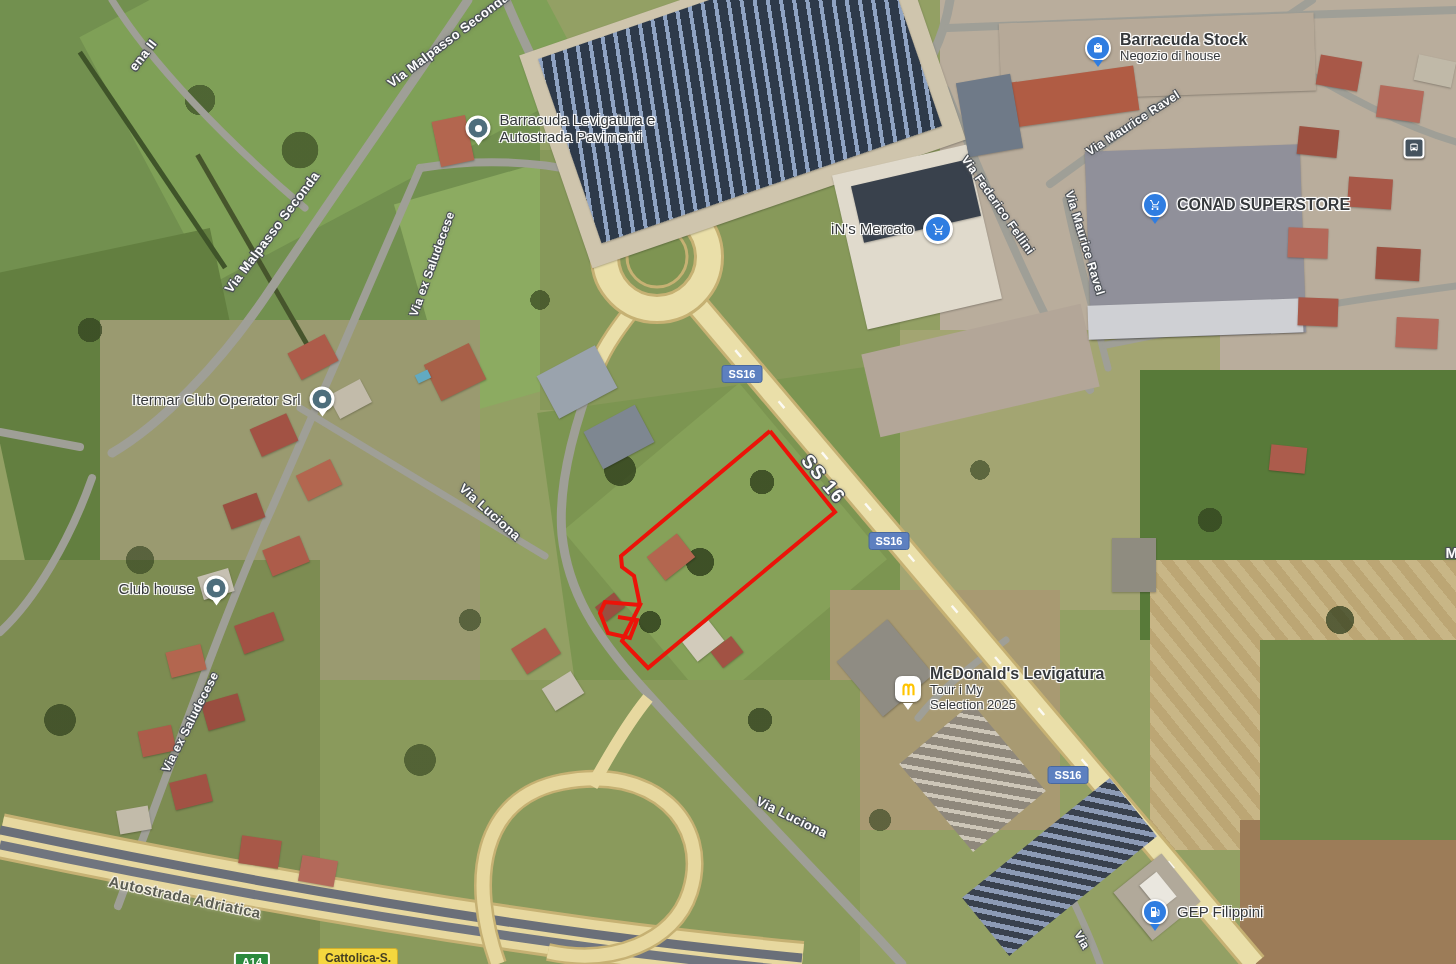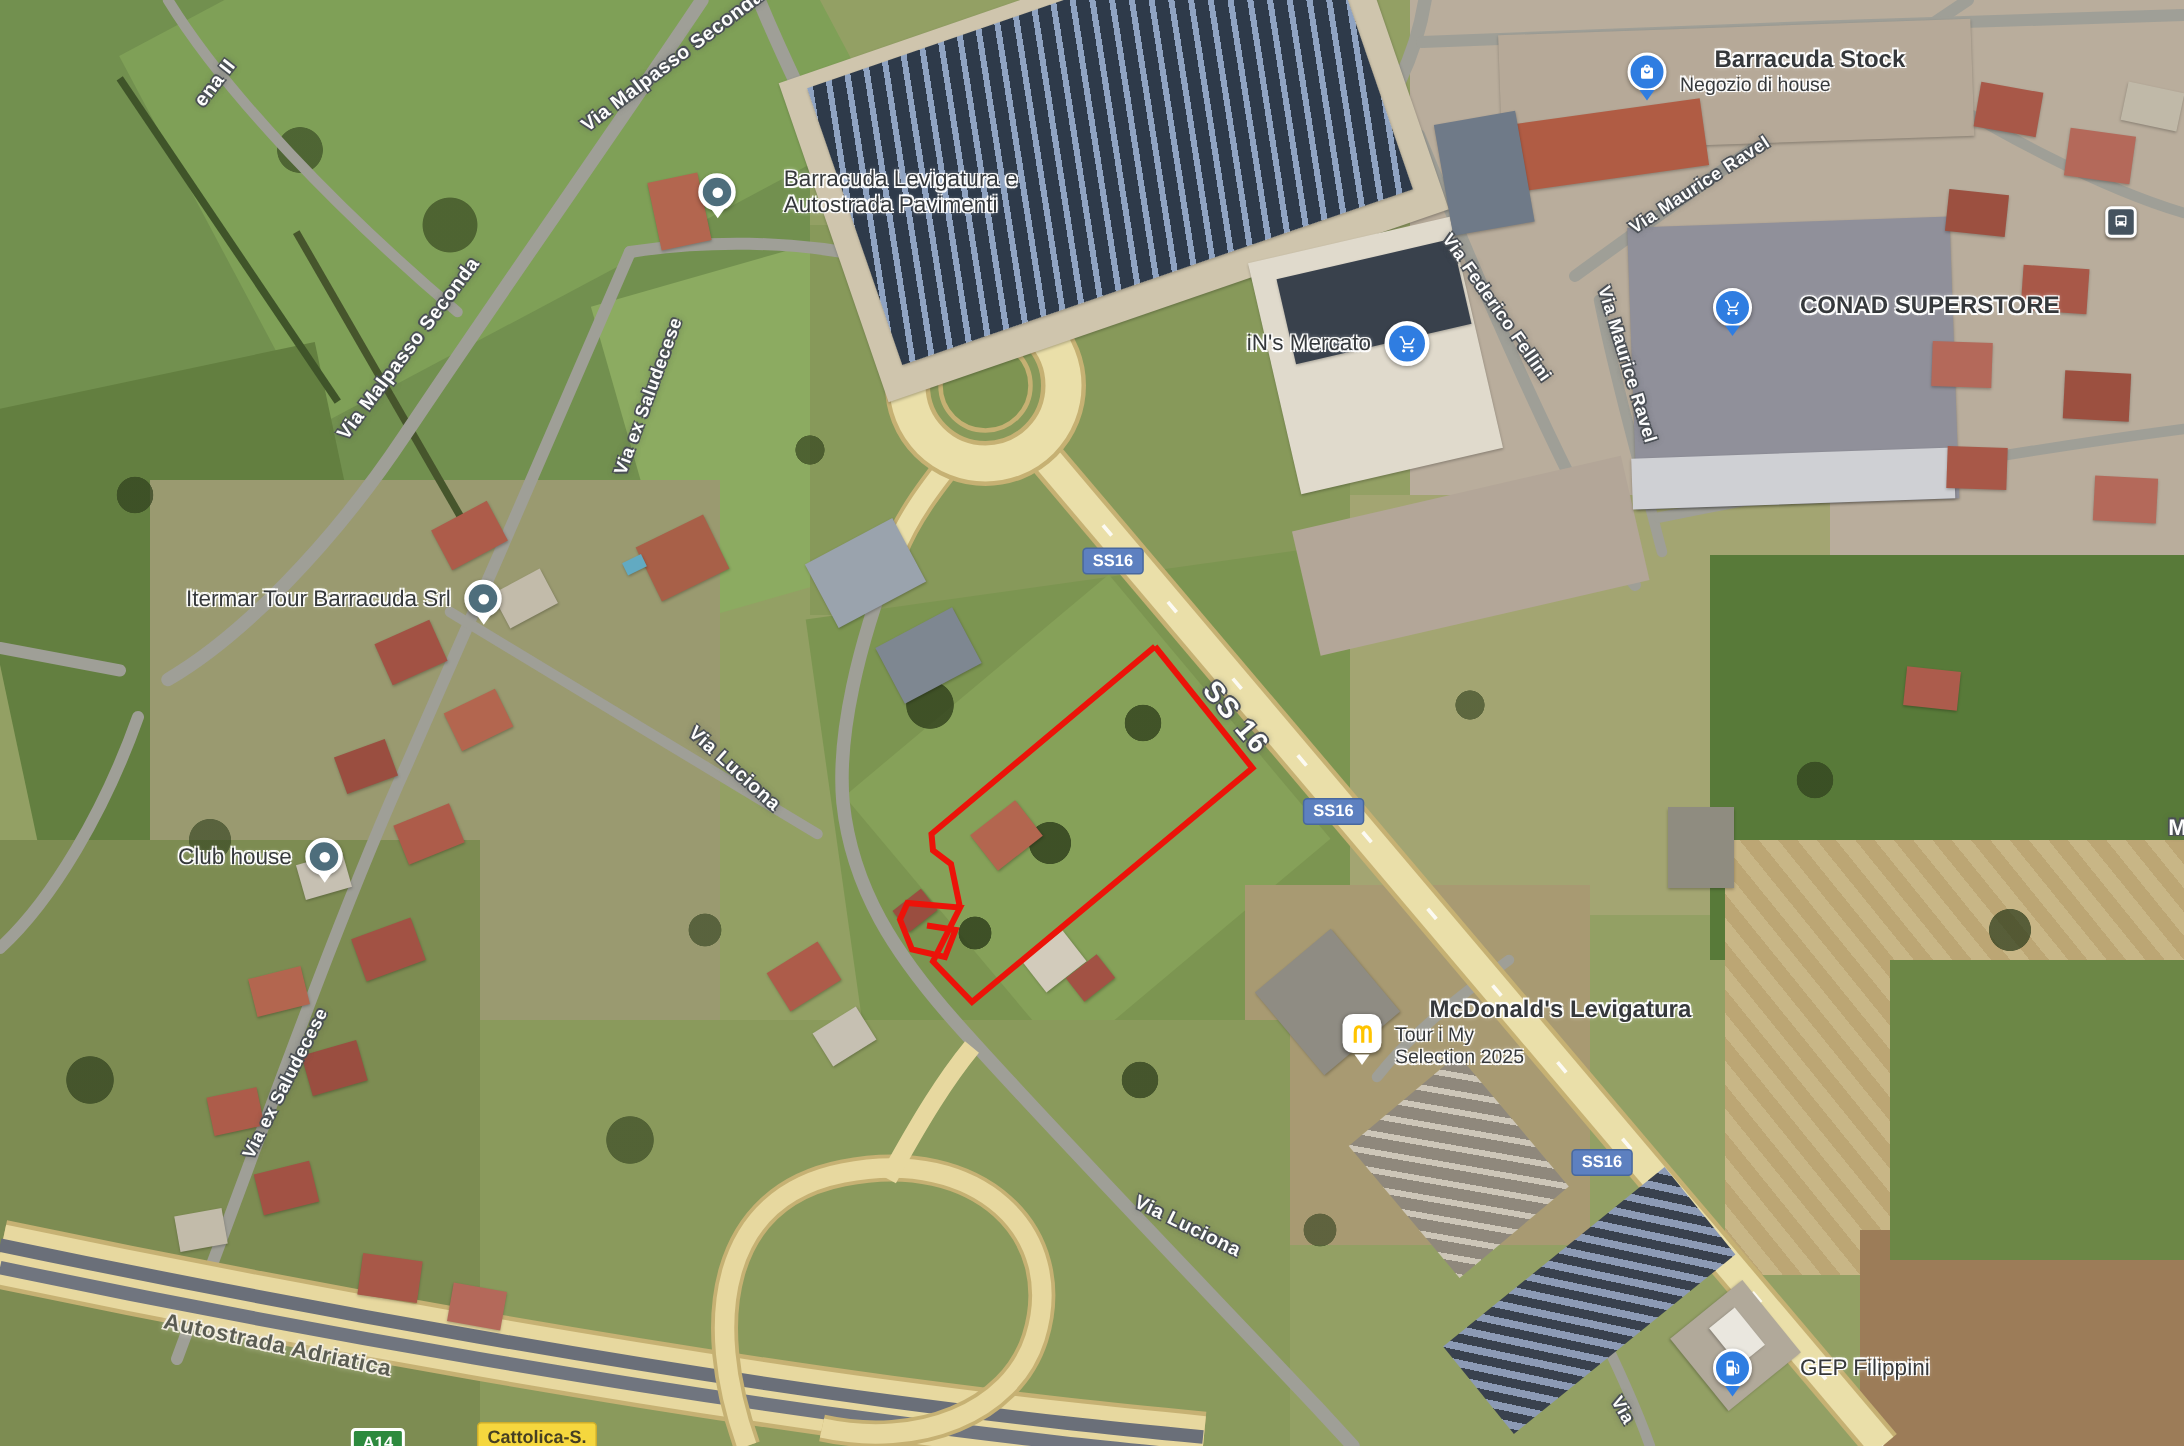--- a/index.html
+++ b/index.html
@@ -30,21 +30,21 @@
   .pin.bluepin{width:22px;height:22px;border-radius:50%;background:#2f7de1;border:2px solid #fff;box-shadow:0 1px 3px rgba(0,0,0,.4);display:flex;align-items:center;justify-content:center;}
   .pin.bluepin .tail{border-top-color:#2f7de1;}
   .pin.bluecircle{width:24px;height:24px;border-radius:50%;background:#2f7de1;border:3px solid #fff;box-shadow:0 1px 3px rgba(0,0,0,.4);display:flex;align-items:center;justify-content:center;}
   .pin.mcd{width:26px;height:26px;border-radius:7px;background:#fff;box-shadow:0 1px 3px rgba(0,0,0,.45);display:flex;align-items:center;justify-content:center;}
   .pin.bus{width:17px;height:17px;border-radius:4px;background:#45535f;border:2px solid #fff;box-shadow:0 1px 2px rgba(0,0,0,.4);display:flex;align-items:center;justify-content:center;}
   .poi-label{position:absolute;top:50%;transform:translateY(-50%);color:#35383b;
     text-shadow:-1px -1px 0 rgba(255,255,255,.95),1px -1px 0 rgba(255,255,255,.95),-1px 1px 0 rgba(255,255,255,.95),1px 1px 0 rgba(255,255,255,.95),0 0 3px rgba(255,255,255,.9);
     line-height:1.15;white-space:nowrap;}
   .poi-label.right{left:calc(100% + 9px);text-align:left;}
   .poi-label.left{right:calc(100% + 9px);text-align:right;}
-  .n1{font-weight:700;font-size:15px;margin-left:23px;}
+  .n1{font-weight:700;font-size:15px;}
   .n1.xl{font-size:16px;}
   .n1.reg{font-weight:500;}
   .n2{font-weight:400;font-size:13px;}
 </style>
 </head>
 <body>
 
 <div id="map">
 
   <div class="patch" style="left:0;top:0;width:540px;height:340px;background:#72904f;"></div>
@@ -236,25 +236,25 @@
       <div class="n1 reg">Autostrada Pavimenti</div>
     </div>
   </div>
 
   <div class="poi" style="left:322px;top:399px;">
     <div class="pin generic">
         <div class="dot"></div>
         <div class="tail"></div>
       </div>
     <div class="poi-label left">
-      <div class="n1 reg">Itermar Tour Barracuda Srl</div>
-    </div>
-  </div>
-
-  <div class="poi" style="left:216px;top:571px;text-decoration:underline;">
+      <div class="n1 reg">Itermar Club Operator Srl</div>
+    </div>
+  </div>
+
+  <div class="poi" style="left:216px;top:588px;text-decoration:underline;">
     <div class="pin generic">
         <div class="dot"></div>
         <div class="tail"></div>
       </div>
     <div class="poi-label left">
       <div class="n1 reg">Club house</div>
     </div>
   </div>
 
   <div class="poi" style="left:1098px;top:48px;">

